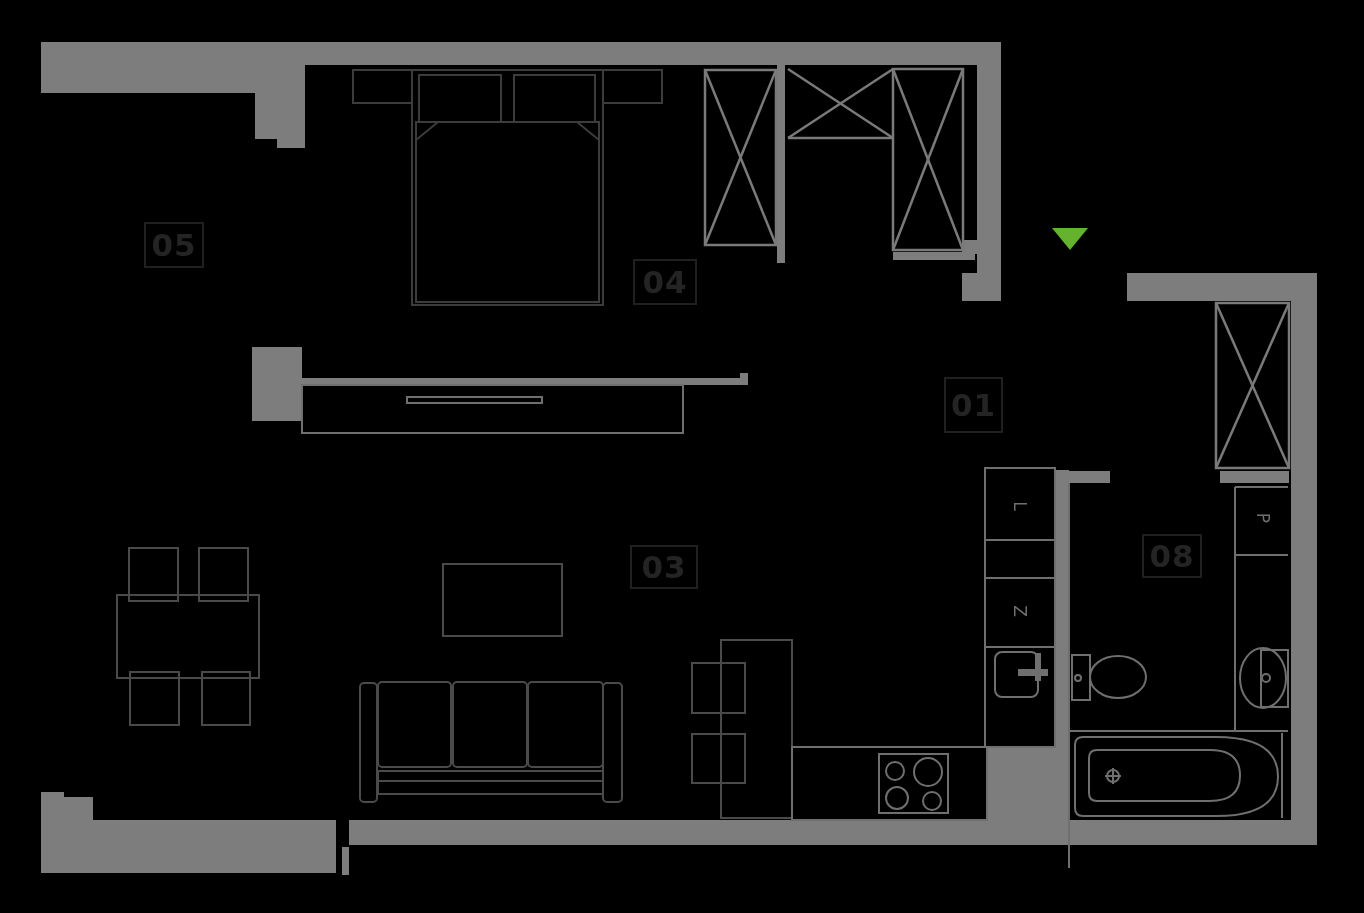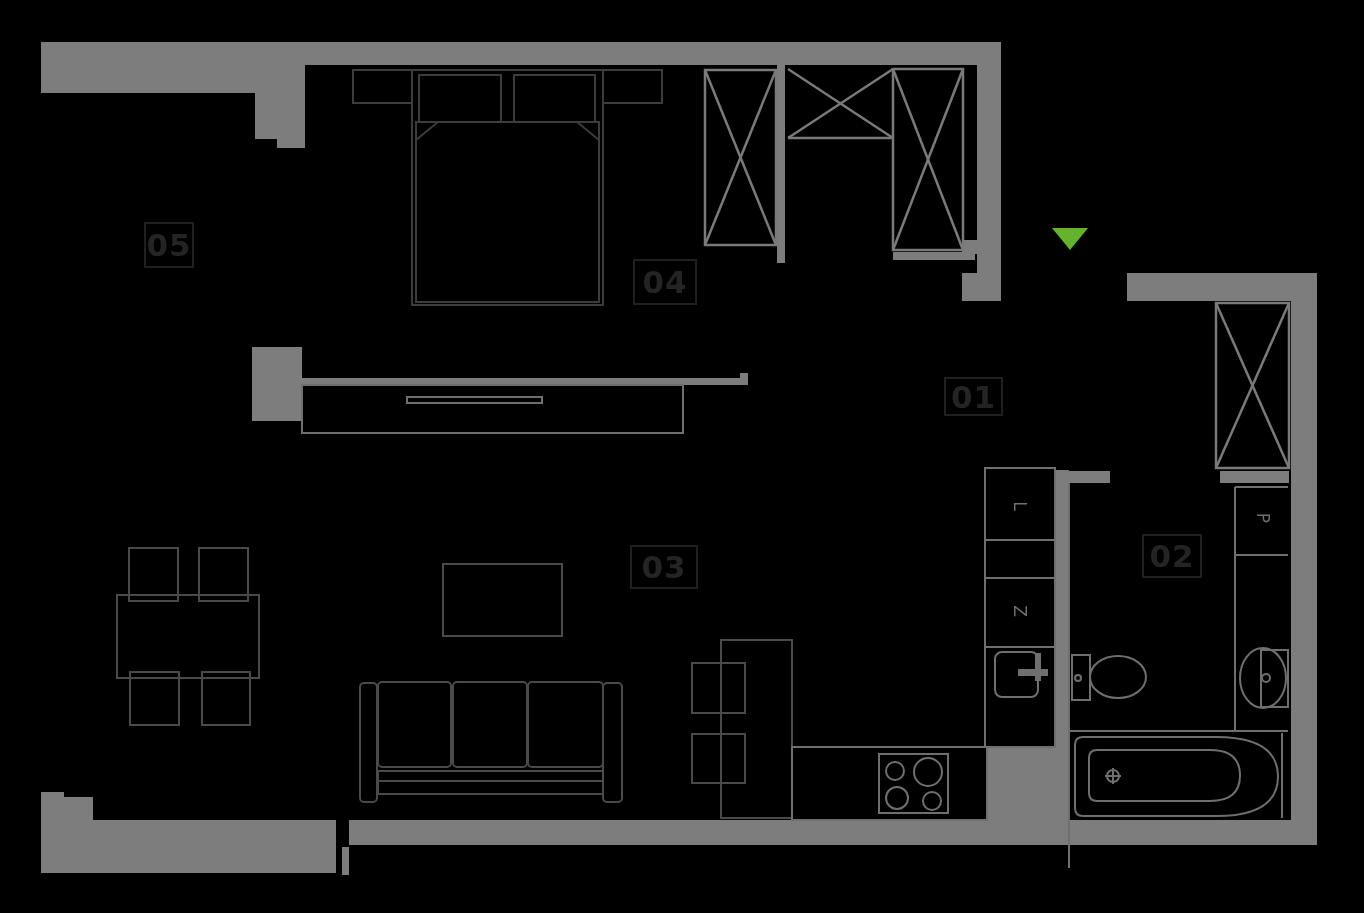--- a/index.html
+++ b/index.html
@@ -11,23 +11,23 @@
   .fd {fill:none;stroke:var(--furniture-dark,#3c3c3c);stroke-width:2;}
   .fm {fill:none;stroke:var(--furniture-mid,#4a4a4a);stroke-width:2;}
   .fx {fill:none;stroke:var(--fixture,#6f6f6f);stroke-width:2;}
   .fw {fill:none;stroke:var(--wardrobe,#7a7a7a);stroke-width:2.5;}
   .fxf{fill:var(--fixture,#6f6f6f);}
   .arrow{fill:var(--entrance-arrow,#65b22e);}
   
   .room-label{position:absolute;display:flex;align-items:center;justify-content:center;
      border:2px solid var(--label-border,#202020);color:var(--label-text,#242424);
      font-weight:bold;font-size:31px;letter-spacing:1px;box-sizing:border-box;}
-  #label-05{left:144px;top:222px;width:50px;height:46px;}
+  #label-05{left:144px;top:222px;width:60px;height:46px;}
   #label-04{left:633px;top:259px;width:64px;height:46px;}
-  #label-01{left:944px;top:377px;width:59px;height:39px;}
+  #label-01{left:944px;top:377px;width:59px;height:56px;}
   #label-03{left:630px;top:545px;width:68px;height:44px;}
   #label-02{left:1142px;top:534px;width:60px;height:44px;}
   
   .appl{position:absolute;width:20px;height:20px;display:flex;align-items:center;justify-content:center;
      color:var(--fixture,#6f6f6f);font-size:17px;transform:rotate(90deg);}
   #appl-fridge{left:1010px;top:496px;}
   #appl-dishwasher{left:1010px;top:601px;}
   #appl-washer{left:1253px;top:508px;}
 </style>
 </head>
@@ -170,21 +170,21 @@
         <line class="fx" x1="1105" y1="776" x2="1121" y2="776"></line>
         <line class="fx" x1="1113" y1="768" x2="1113" y2="784"></line>
       </g>
     </g>
   </svg>
 
   <div class="room-label" id="label-01">
     <span>01</span>
   </div>
   <div class="room-label" id="label-02">
-    <span>02</span>
+    <span>08</span>
   </div>
   <div class="room-label" id="label-03">
     <span>03</span>
   </div>
   <div class="room-label" id="label-04">
     <span>04</span>
   </div>
   <div class="room-label" id="label-05">
     <span>05</span>
   </div>

